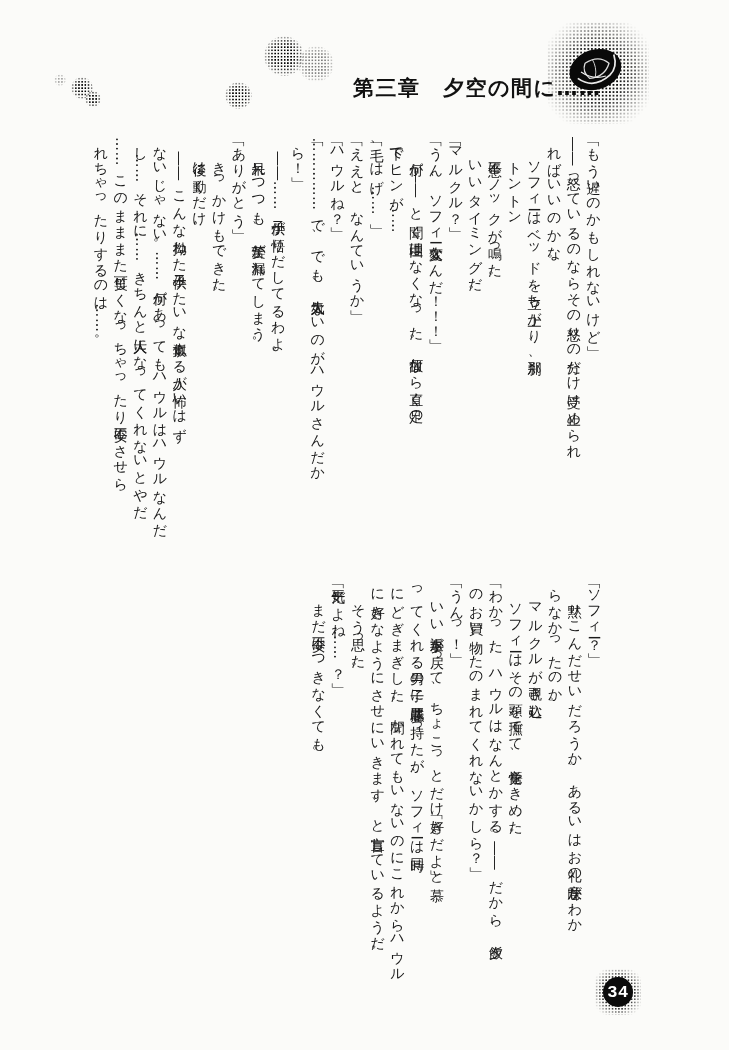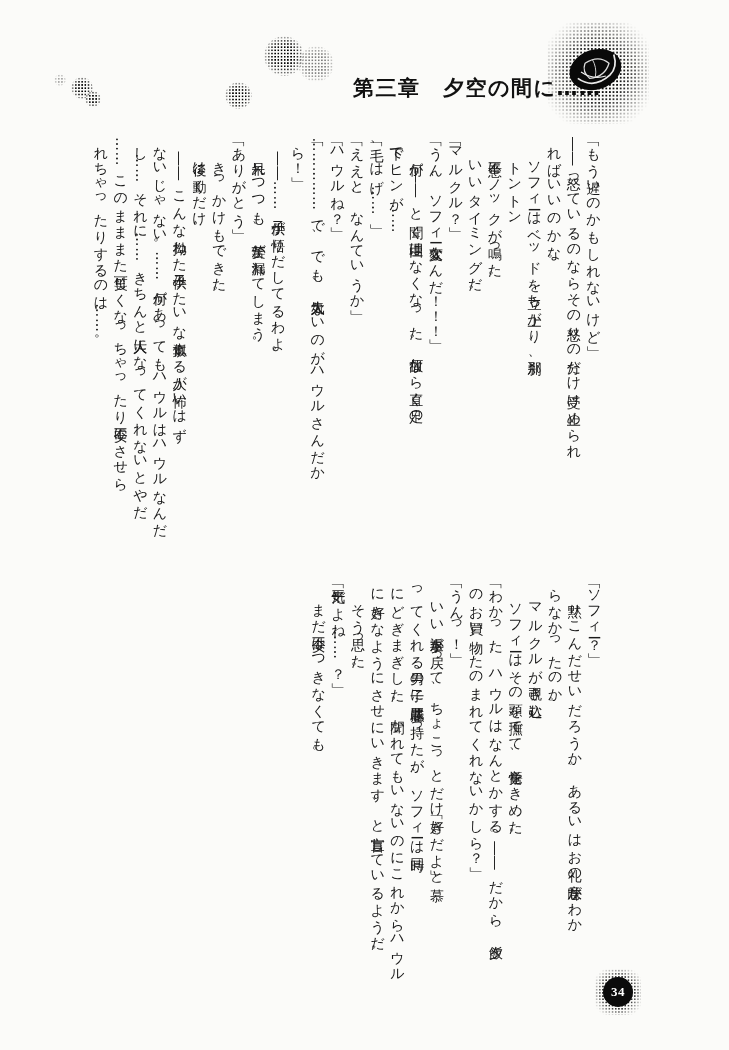--- a/index.html
+++ b/index.html
@@ -65,22 +65,22 @@
     -webkit-mask-image:radial-gradient(circle,#000 .95px,transparent 1.25px);
     -webkit-mask-size:3.2px 3.2px;
     mask-image:radial-gradient(circle,#000 .95px,transparent 1.25px);
     mask-size:3.2px 3.2px;
   }
   .badge-core{
     position:absolute;left:8px;top:8px;width:30px;height:30px;border-radius:50%;
     background:#0b0b0b;display:flex;align-items:center;justify-content:center;
   }
   .badge-core span{
-    color:#fff;font-family:Liberation Serif, serif;
-    font-size:13px;font-weight:bold;letter-spacing:.5px;
+    color:#fff;font-family:Liberation Mono, monospace;
+    font-size:17px;font-weight:bold;letter-spacing:.5px;
   }
 </style>
 </head>
 <body>
 
 <div class="page">
 
   <div class="ht-dot d-e"></div>
   <div class="ht-dot d-a1"></div>
   <div class="ht-dot d-a2"></div>

